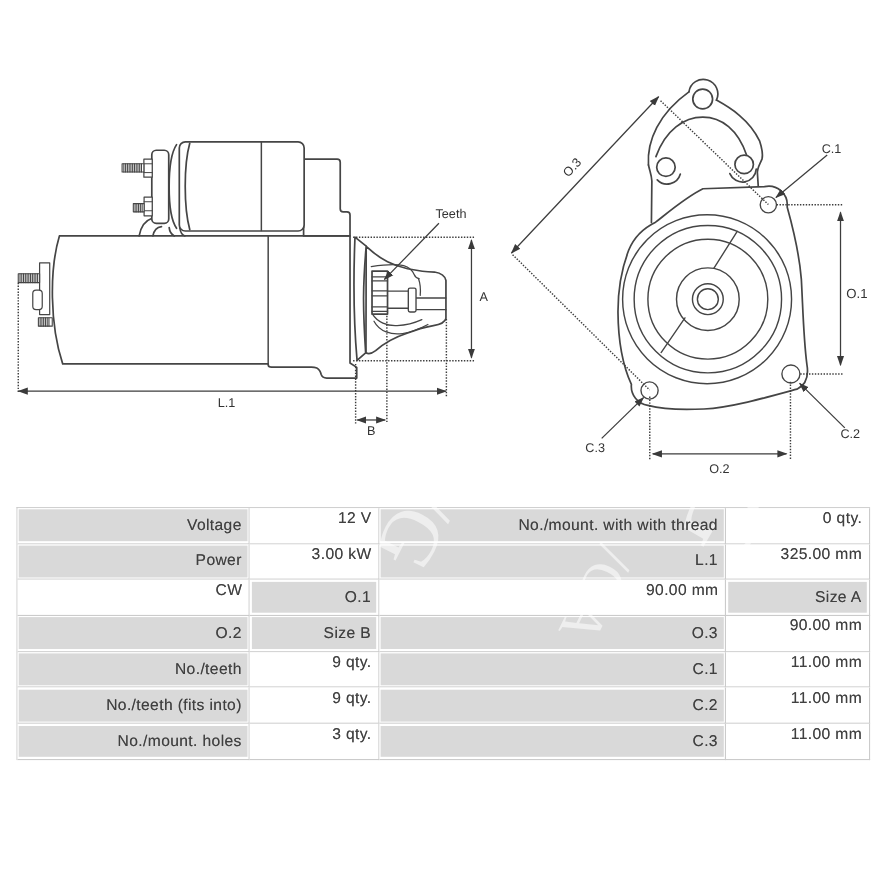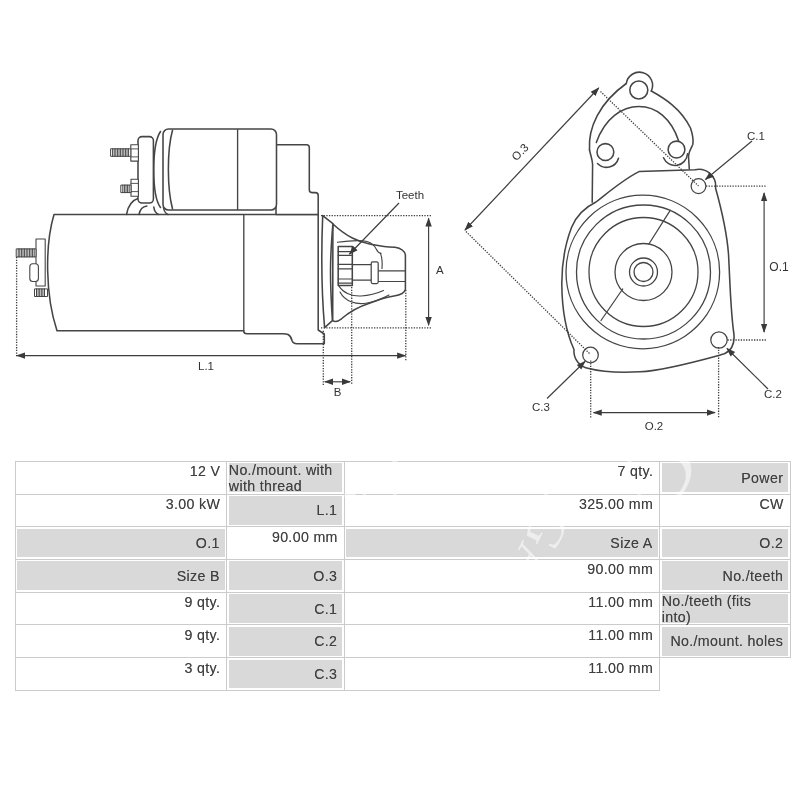--- a/index.html
+++ b/index.html
@@ -146,32 +146,37 @@
     <text x="520" y="156" text-anchor="middle" transform="rotate(-47 520 152)">O.3</text>
     <text x="747" y="139.5">C.1</text>
     <text x="779" y="271" text-anchor="middle" font-size="12">O.1</text>
     <text x="764" y="398">C.2</text>
     <text x="541" y="411" text-anchor="middle">C.3</text>
     <text x="654" y="430" text-anchor="middle">O.2</text>
   </g>
 </svg>
 <div class="tb">
   <div>
+      <div class="g">
+        <span>Voltage</span>
+      </div>
+    </div>
+  <div>
       <div class="v">
         <span>12 V</span>
       </div>
     </div>
   <div>
       <div class="g">
         <span>No./mount. with with thread</span>
       </div>
     </div>
   <div>
       <div class="v">
-        <span>7 qty.</span>
+        <span>0 qty.</span>
       </div>
     </div>
   <div>
       <div class="g">
         <span>Power</span>
       </div>
     </div>
   <div>
       <div class="v">
         <span>3.00 kW</span>

